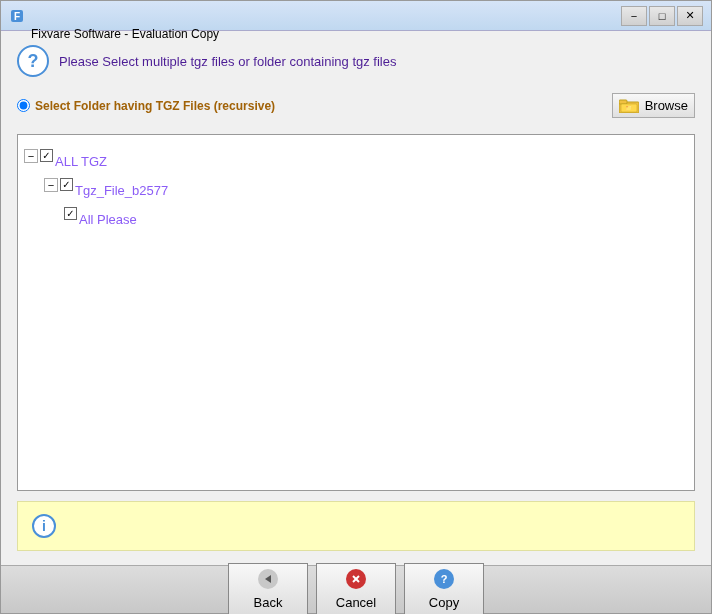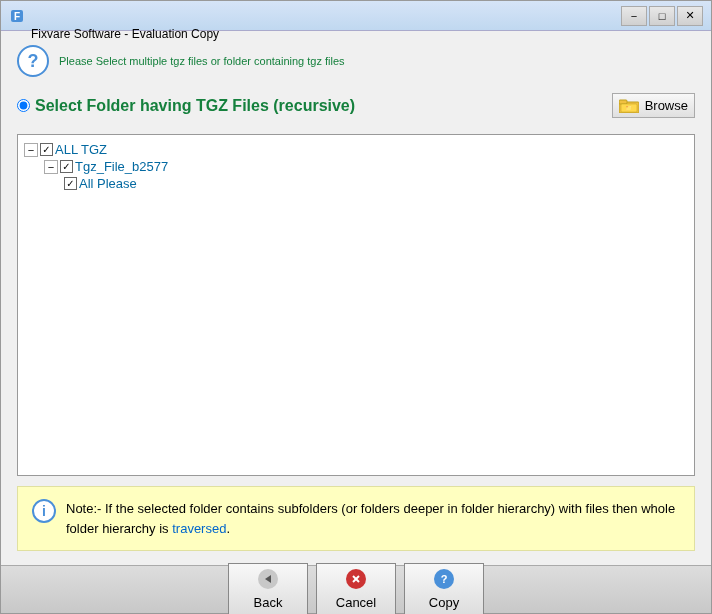--- a/index.html
+++ b/index.html
@@ -90,22 +90,22 @@
       display: flex;
       align-items: center;
       justify-content: center;
       color: #4a90d9;
       font-weight: bold;
       font-size: 18px;
       flex-shrink: 0;
     }
 
     .header-text {
-      font-size: 11px;
-      color: #15803d;
+      font-size: 13px;
+      color: #4c1d95;
     }
 
     
     .radio-row {
       display: flex;
       align-items: center;
       gap: 16px;
       padding: 6px 0;
     }
 
@@ -115,23 +115,23 @@
       gap: 5px;
       cursor: pointer;
     }
 
     .radio-option input[type="radio"] {
       margin: 0;
       cursor: pointer;
     }
 
     .radio-label {
-      font-size: 16px;
+      font-size: 12px;
       font-weight: 600;
-      color: #15803d;
+      color: #a16207;
       text-align: center;
     }
 
     .browse-btn {
       margin-left: auto;
       padding: 4px 6px;
       background: linear-gradient(to bottom, #f8f8f8, #e0e0e0);
       border: 1px solid #aaa;
       cursor: pointer;
       display: flex;
@@ -181,23 +181,24 @@
       flex-shrink: 0;
     }
 
     .tree-checkbox.checked::after {
       content: '✓';
       font-size: 10px;
       color: #000;
     }
 
     .tree-label {
-      color: #0369a1;
+      color: #8b5cf6;
       text-decoration: none;
       font-size: 13px;
+      margin-top: 12px;
     }
 
     .tree-level1 { margin-left: 0; }
     .tree-level2 { margin-left: 20px; }
     .tree-level3 { margin-left: 40px; }
 
     
     .note-box {
       background: #ffffc0;
       border: 1px solid #e0e0a0;
@@ -333,23 +334,20 @@
 
       <div class="tree-node tree-level3">
         <div class="tree-checkbox checked"></div>
         <span class="tree-label">All Please</span>
       </div>
 
     </div>
 
     <div class="note-box">
       <div class="note-icon">i</div>
-      <div class="note-text">
-        <span>Note:- If the selected folder contains subfolders (or folders deeper in folder hierarchy) with files then whole folder hierarchy is </span><span class="note-highlight">traversed</span><span>.</span>
-      </div>
     </div>
 
   </div>
 
   <div class="footer">
 
     <button class="footer-btn">
       <div class="btn-icon back">
         <svg width="12" height="12" viewBox="0 0 12 12">
             <polygon points="9,2 3,6 9,10" fill="#555"></polygon>

